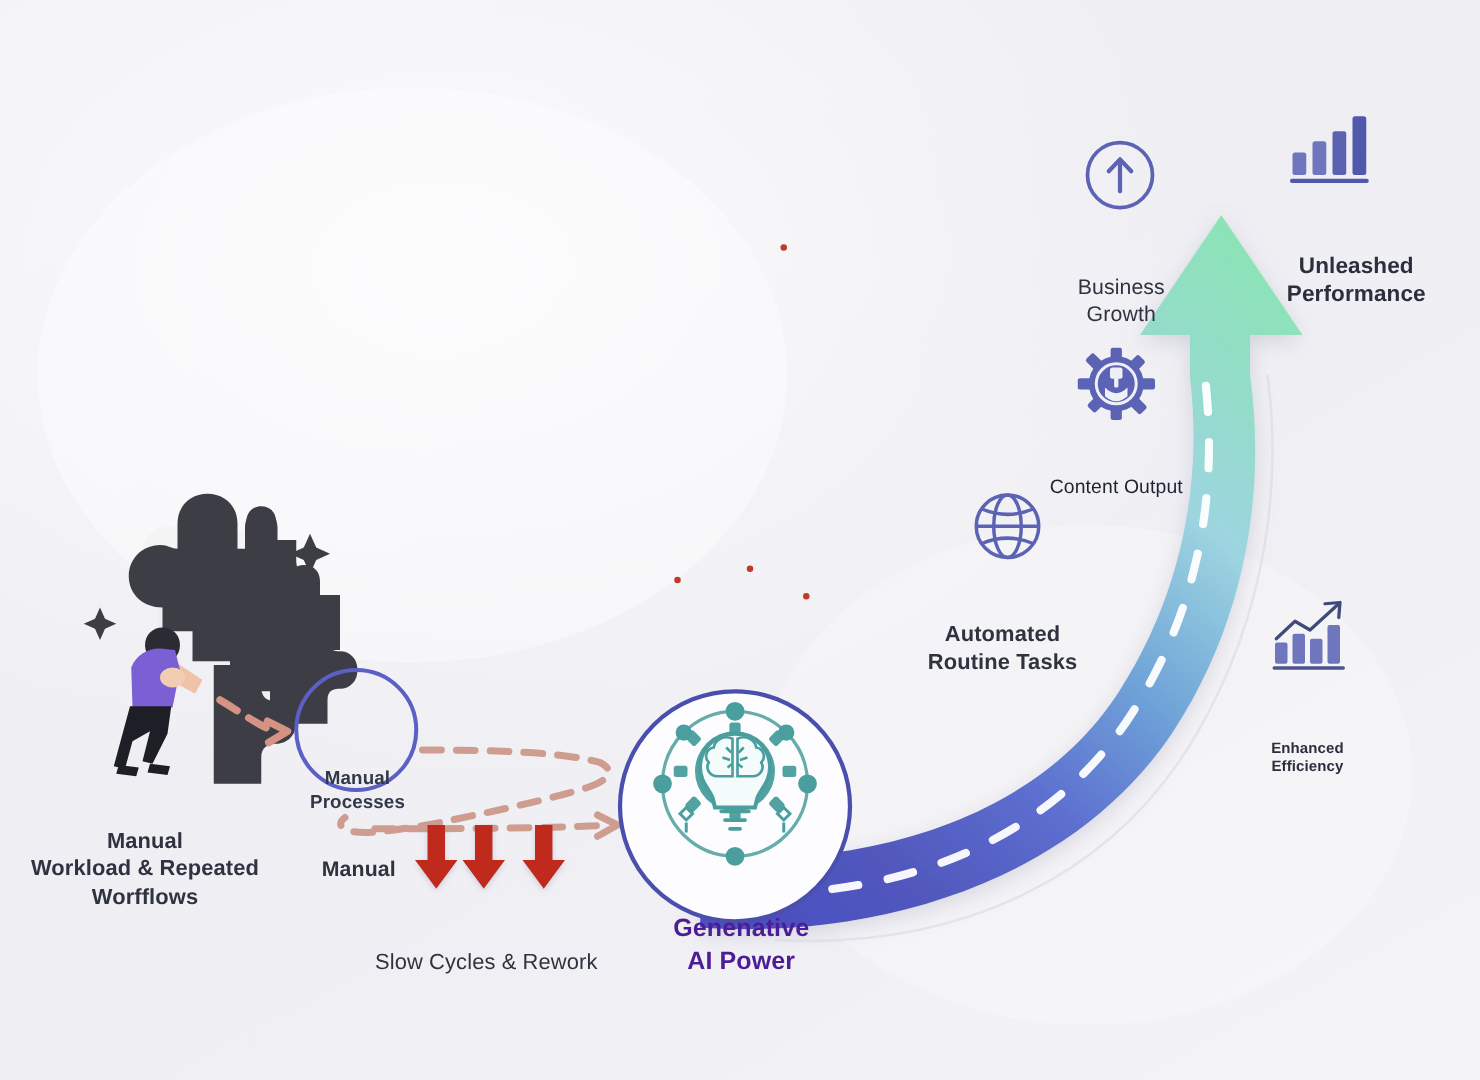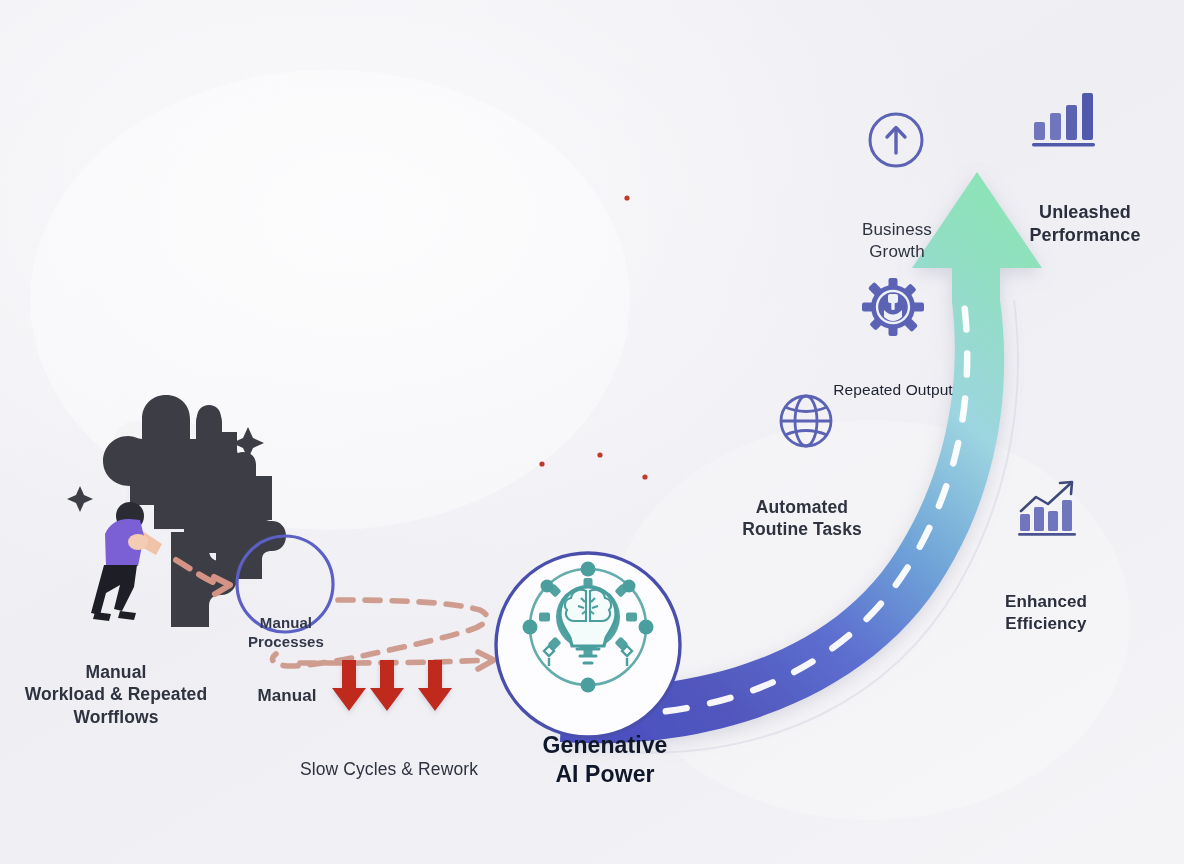--- a/index.html
+++ b/index.html
@@ -15,26 +15,26 @@
   .svg-layer{ position:absolute; inset:0; width:1184px; height:864px; }
 
   
   .lbl{ position:absolute; color:#2f3340; line-height:1.28; text-align:center;
         white-space:pre-line; letter-spacing:.1px;margin-top:41px; }
 
   #lbl-manual-workload{ left:4px; top:620px; width:224px; font-size:17.5px; font-weight:700; }
   #lbl-manual-processes{ left:234px; top:572px; width:104px; font-size:15px; font-weight:600; color:#33374a; }
   #lbl-manual{ left:232px; top:644px; width:110px; font-size:17px; font-weight:700; }
   #lbl-slow-cycles{ left:276px; top:717px; width:226px; font-size:17.5px; font-weight:400; }
-  #lbl-gen-ai{ left:520px; top:690px; width:170px; font-size:23px; font-weight:700; color:#0f172a; }
+  #lbl-gen-ai{ left:508px; top:690px; width:170px; font-size:20px; font-weight:700; color:#4c1d95; }
   #lbl-automated{ left:707px; top:455px; width:190px; font-size:17.5px; font-weight:700; }
   #lbl-content-output{ left:803px; top:339px; width:180px; font-size:15.5px; font-weight:400; color:#1f2230; }
   #lbl-business-growth{ left:827px; top:178px; width:140px; font-size:17px; font-weight:400; }
   #lbl-unleashed{ left:985px; top:160px; width:200px; font-size:18px; font-weight:600; color:#2b2f3d; }
-  #lbl-enhanced{ left:960px; top:550px; width:172px; font-size:17px; font-weight:600; color:#2b2f3d; }
+  #lbl-enhanced{ left:960px; top:550px; width:172px; font-size:12px; font-weight:600; color:#2b2f3d; }
 
   .icon-wrap{ position:absolute; }
   #icon-business-growth{ left:866px; top:110px; width:60px; height:60px; }
   #icon-unleashed{ left:1028px; top:88px; width:70px; height:62px; }
   #icon-content-output{ left:862px; top:278px; width:62px; height:58px; }
   #icon-automated{ left:776px; top:392px; width:60px; height:58px; }
   #icon-enhanced{ left:1016px; top:478px; width:64px; height:62px; }
 </style>
 </head>
 <body>
@@ -313,21 +313,21 @@
   <div class="lbl" id="lbl-manual">Manual</div>
 
   <div class="lbl" id="lbl-slow-cycles">Slow Cycles &amp; Rework</div>
 
   <div class="lbl" id="lbl-gen-ai">Genenative
 AI Power</div>
 
   <div class="lbl" id="lbl-automated">Automated
 Routine Tasks</div>
 
-  <div class="lbl" id="lbl-content-output">Repeated Output</div>
+  <div class="lbl" id="lbl-content-output">Content Output</div>
 
   <div class="lbl" id="lbl-business-growth">Business
 Growth</div>
 
   <div class="lbl" id="lbl-unleashed">Unleashed
 Performance</div>
 
   <div class="lbl" id="lbl-enhanced">Enhanced
 Efficiency</div>
 

